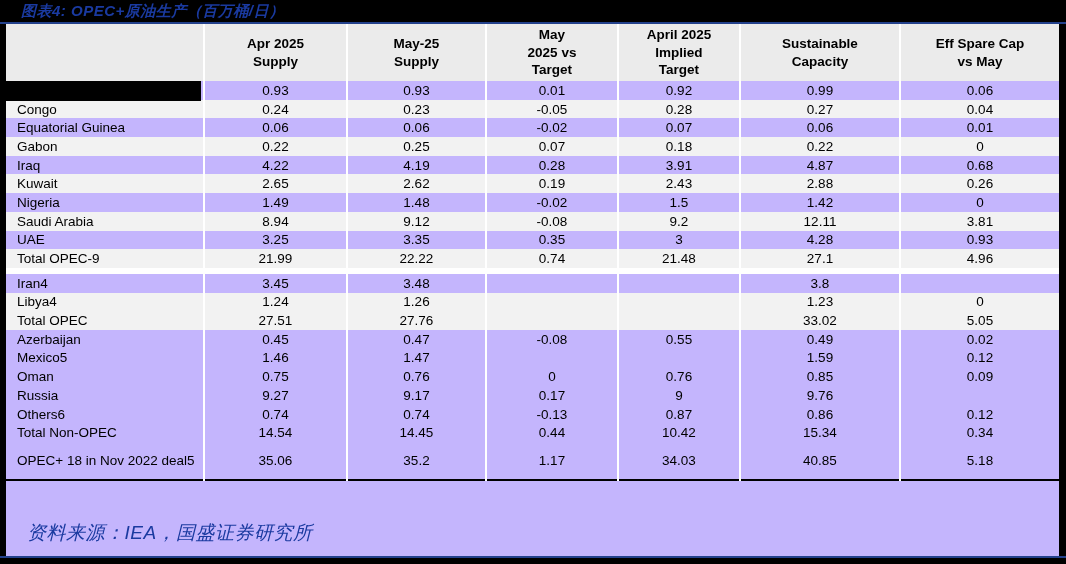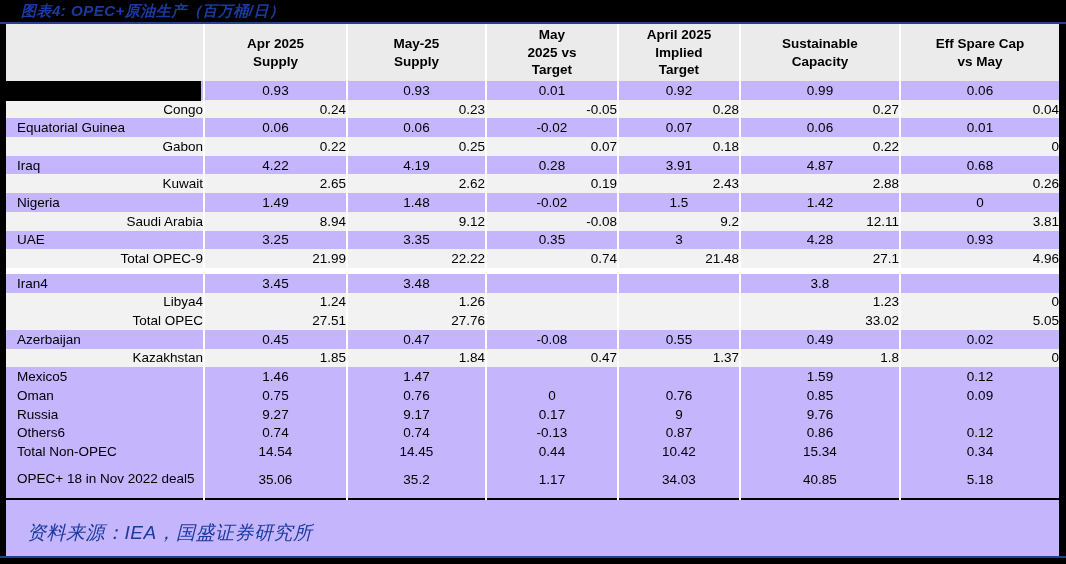--- a/index.html
+++ b/index.html
@@ -33,21 +33,21 @@
     height:57px; background:var(--headerbg,#ebebeb);
     font-weight:bold; font-size:13.5px; line-height:1.32;
     text-align:center; vertical-align:middle; white-space:pre-line;
   }
   table.opec th + th, table.opec td + td { border-left:2px solid #fff; }
   table.opec tbody td {
     height:18.7px; font-size:13.5px; text-align:center; vertical-align:middle;
     white-space:nowrap; overflow:hidden;
   }
   table.opec tbody td.label { text-align:left; padding-left:11px; }
-  table.opec tr.stripe td { background:var(--stripe,#f2f2f2);text-align:right; }
+  table.opec tr.stripe td { background:var(--stripe,#f2f2f2); }
   table.opec tr.spacer td { height:6px; background:#fff; }
   table.opec tr.tall td { height:37px; }
   table.opec tr.tall td.label { white-space:normal; line-height:1.3; }
   .redaction {
     position:absolute; left:0; top:81px; width:201px; height:20px;
     background:var(--redact,#000); z-index:4;
   }
   .source-note {
     position:absolute; left:21px; bottom:10px; z-index:3;
     font-style:italic; font-size:19px; letter-spacing:0.5px;
@@ -215,29 +215,20 @@
           </tr>
           <tr class="">
             <td class="label">Azerbaijan</td>
             <td>0.45</td>
             <td>0.47</td>
             <td>-0.08</td>
             <td>0.55</td>
             <td>0.49</td>
             <td>0.02</td>
           </tr>
-          <tr class="stripe ">
-            <td class="label">Kazakhstan</td>
-            <td>1.85</td>
-            <td>1.84</td>
-            <td>0.47</td>
-            <td>1.37</td>
-            <td>1.8</td>
-            <td>0</td>
-          </tr>
           <tr class="">
             <td class="label">Mexico5</td>
             <td>1.46</td>
             <td>1.47</td>
             <td></td>
             <td></td>
             <td>1.59</td>
             <td>0.12</td>
           </tr>
           <tr class="">

